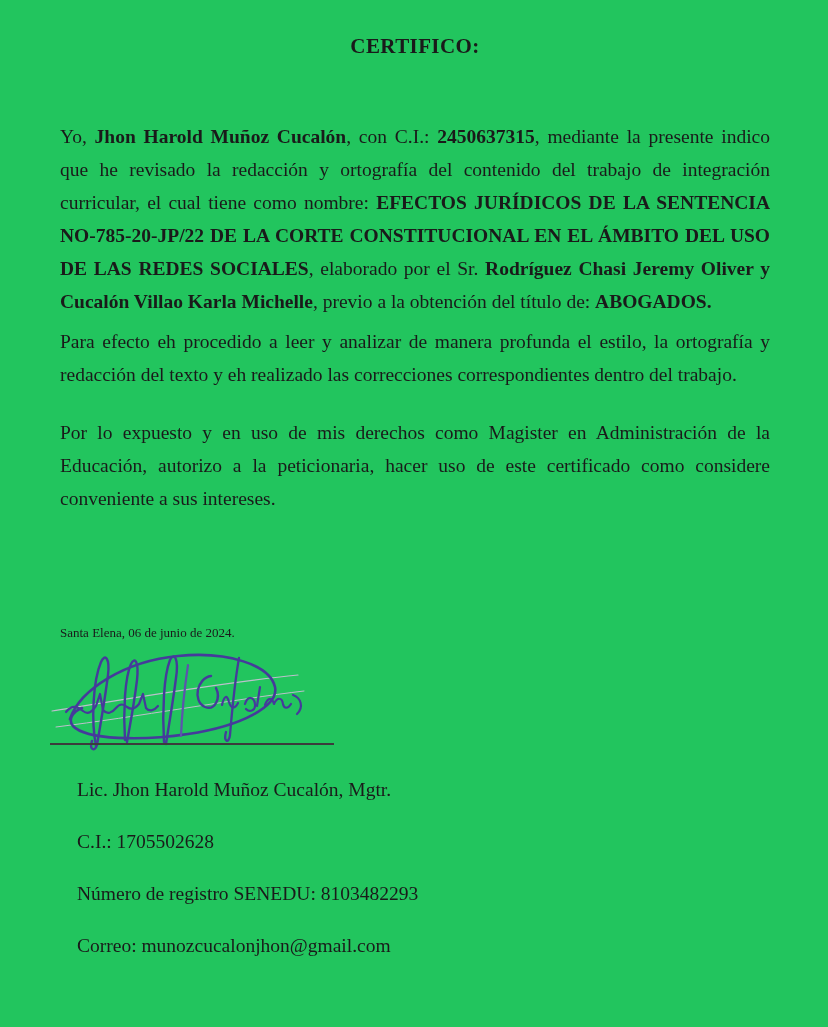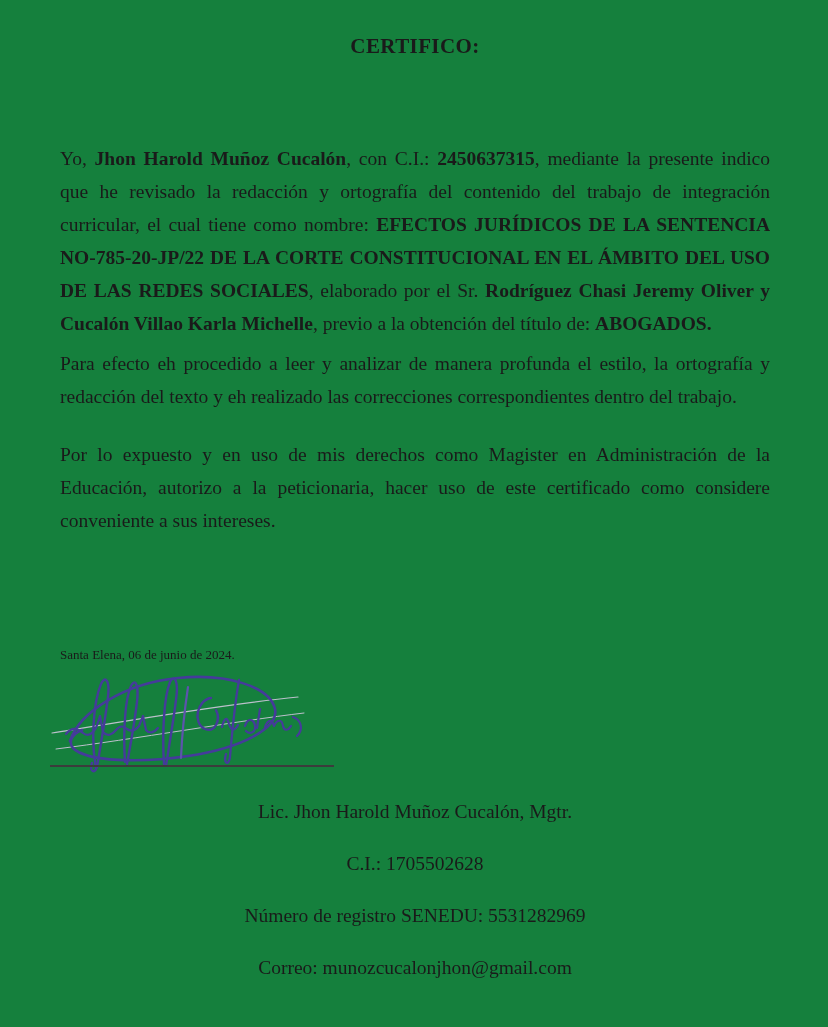--- a/index.html
+++ b/index.html
@@ -4,21 +4,21 @@
 <style>
   html, body {
     margin: 0;
     padding: 0;
     background: #ffffff;
   }
   .sheet {
     position: relative;
     width: 828px;
     height: 1027px;
-    background: #15803d;
+    background: #22c55e;
     font-family: "Liberation Serif", "DejaVu Serif", serif;
     color: #1a1a1a;
     overflow: hidden;
   }
   .content {
     position: absolute;
     left: 60px;
     right: 58px;
     top: 0;
   }
@@ -29,21 +29,21 @@
     text-align: center;
     letter-spacing: 0.4px;
     line-height: 24px;
   }
   p.body-par {
     margin: 0;
     font-size: 19.5px;
     line-height: 33px;
     text-align: justify;
   }
-  p.par1 { margin-top: 84px; }
+  p.par1 { margin-top: 62px; }
   p.par2 { margin-top: 7px; }
   p.par3 { margin-top: 25px; }
   .b { font-weight: bold; }
   .date-line {
     margin: 106px 0 0 0;
     font-size: 13px;
     line-height: 24px;
   }
   .sig-block {
     position: relative;
@@ -69,21 +69,20 @@
     width: 284px;
     border-top: 2px solid #3c3c3c;
   }
   .credentials {
     margin-top: 4px;
   }
   .cred-line {
     margin: 17px;
     font-size: 19.5px;
     line-height: 35px;
-    text-align: center;
   }
 </style>
 </head>
 <body>
 
 <div class="sheet">
   <div class="content">
 
     <h1 class="doc-title">CERTIFICO:</h1>
 
@@ -120,18 +119,18 @@
         <path stroke-width="2.2" d="M214 38 l -3 19" stroke="#453b9b"></path>
         <path stroke-width="2.2" d="M219 56 c 3 -8 7 -8 9 -1 c 3 -7 8 -7 9 0 c 1 5 5 5 8 0" stroke="#453b9b"></path>
         <path stroke-width="2.2" d="M247 46 c 8 3 11 12 4 19" stroke="#453b9b"></path>
       </svg>
       <div class="sig-line"></div>
     </div>
 
     <div class="credentials">
       <p class="cred-line">Lic. Jhon Harold Muñoz Cucalón, Mgtr.</p>
       <p class="cred-line">C.I.: 1705502628</p>
-      <p class="cred-line">Número de registro SENEDU: 5531282969</p>
+      <p class="cred-line">Número de registro SENEDU: 8103482293</p>
       <p class="cred-line">Correo: munozcucalonjhon@gmail.com</p>
     </div>
 
   </div>
 </div>
 
 </body></html>

